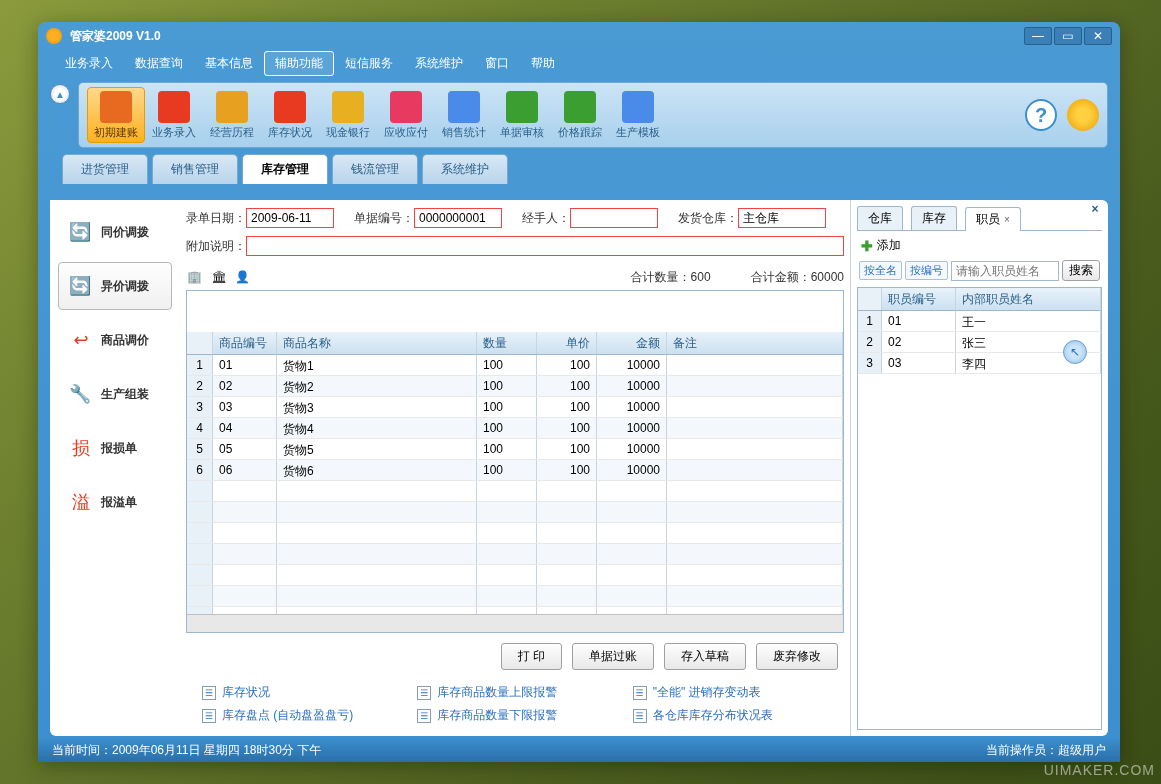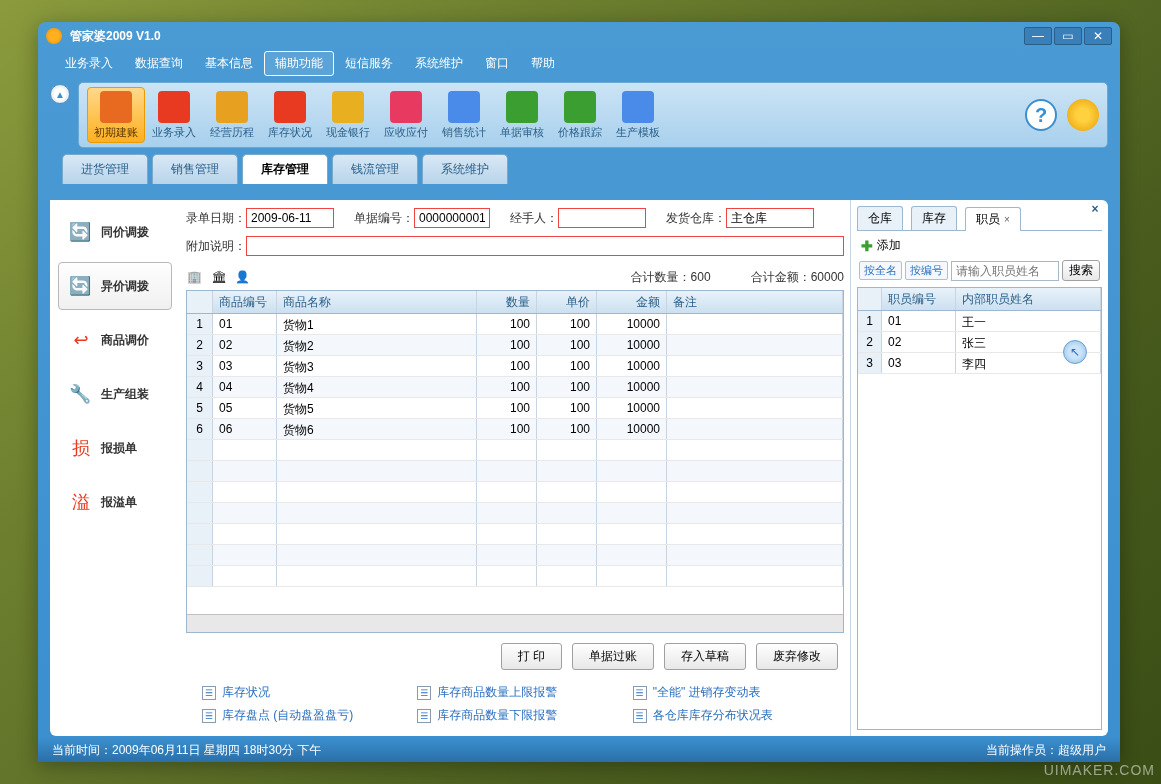--- a/index.html
+++ b/index.html
@@ -33,30 +33,30 @@
 .sideitem .sicon { width: 24px; height: 24px; display: flex; align-items: center; justify-content: center; font-size: 18px; }
 .sideitem .slabel { font-weight: bold; color: #333; }
 .main { flex: 1; padding: 8px 6px; display: flex; flex-direction: column; min-width: 0; }
 .formrow { display: flex; align-items: center; margin-bottom: 8px; }
 .formrow label { color: #333; white-space: nowrap; }
 .formrow input[type=text] { border: 1px solid #ef4444; height: 20px; padding: 0 4px; }
 .minibar { display: flex; align-items: center; gap: 6px; margin: 4px 0 4px 0; }
 .mini-icon { width: 18px; height: 18px; cursor: pointer; display: inline-flex; align-items: center; justify-content: center; }
 .totals { margin-left: auto; display: flex; gap: 40px; color: #333; }
 .grid { flex: 1; border: 1px solid #9cb8d0; display: flex; flex-direction: column; min-height: 0; }
-.gridhead { display: flex; background: linear-gradient(180deg, #e8f2fa 0%, #cce0f0 100%); border-bottom: 1px solid #9cb8d0; }
+.gridhead { display: flex; background: linear-gradient(180deg, #e8f2fa 0%, #cce0f0 100%); border-bottom: 1px solid #9cb8d0; margin-top: 41px; }
 .gh, .gc { border-right: 1px solid #c8d4e0; padding: 3px 6px; overflow: hidden; white-space: nowrap; }
 .gh { font-weight: normal; color: #2a5f88; height: 22px; line-height: 16px; }
 .gridbody { flex: 1; overflow: auto; background: #fff; }
 .grow { display: flex; border-bottom: 1px solid #e8e8e8; height: 21px; }
 .grow:nth-child(even) { background: #f4f8fc; }
 .col-idx { width: 26px; background: #e8f0f8; text-align: center; }
 .col-code { width: 64px; }
 .col-name { width: 200px; }
-.col-qty { width: 60px; text-align: right; }
+.col-qty { width: 60px; text-align: left; }
 .col-price { width: 60px; text-align: right; }
 .col-amt { width: 70px; text-align: right; }
 .col-note { flex: 1; }
 .hscroll { height: 18px; background: #e8e8e8; border-top: 1px solid #c0c0c0; }
 .btnrow { display: flex; justify-content: flex-end; gap: 10px; padding: 10px 6px; }
 .btn { padding: 4px 16px; background: linear-gradient(180deg, #fefefe 0%, #e8e8e8 100%); border: 1px solid #a0a0a0; border-radius: 3px; cursor: pointer; }
 .links { display: grid; grid-template-columns: 1fr 1fr 1fr; gap: 6px 20px; padding: 4px 16px; }
 .linkitem { display: flex; align-items: center; gap: 6px; color: #2a6fc0; cursor: pointer; }
 .linkicon { width: 14px; height: 14px; border: 1px solid #8a9ab0; display: inline-flex; align-items: center; justify-content: center; font-size: 9px; }
 .rightpanel { width: 258px; border-left: 1px solid #c8d4e0; padding: 6px; display: flex; flex-direction: column; position: relative; }
@@ -191,21 +191,21 @@
           <span class="slabel">报溢单</span>
         </div>
       </div>
 
     <div class="main">
       <div class="formrow">
         <label>录单日期：</label>
         <input type="text" style="width: 88px;" value="2009-06-11">
         <span style="width:20px"></span>
         <label>单据编号：</label>
-        <input type="text" style="width: 76px;" value="0000000001">
+        <input type="text" style="width: 88px;" value="0000000001">
         <span style="width:20px"></span>
         <label>经手人：</label>
         <input type="text" style="width: 88px;" value="">
         <span style="width:20px"></span>
         <label>发货仓库：</label>
         <input type="text" style="width: 88px;" value="主仓库">
       </div>
       <div class="formrow">
         <label>附加说明：</label>
         <input type="text" style="flex: 1 1 0%;">

